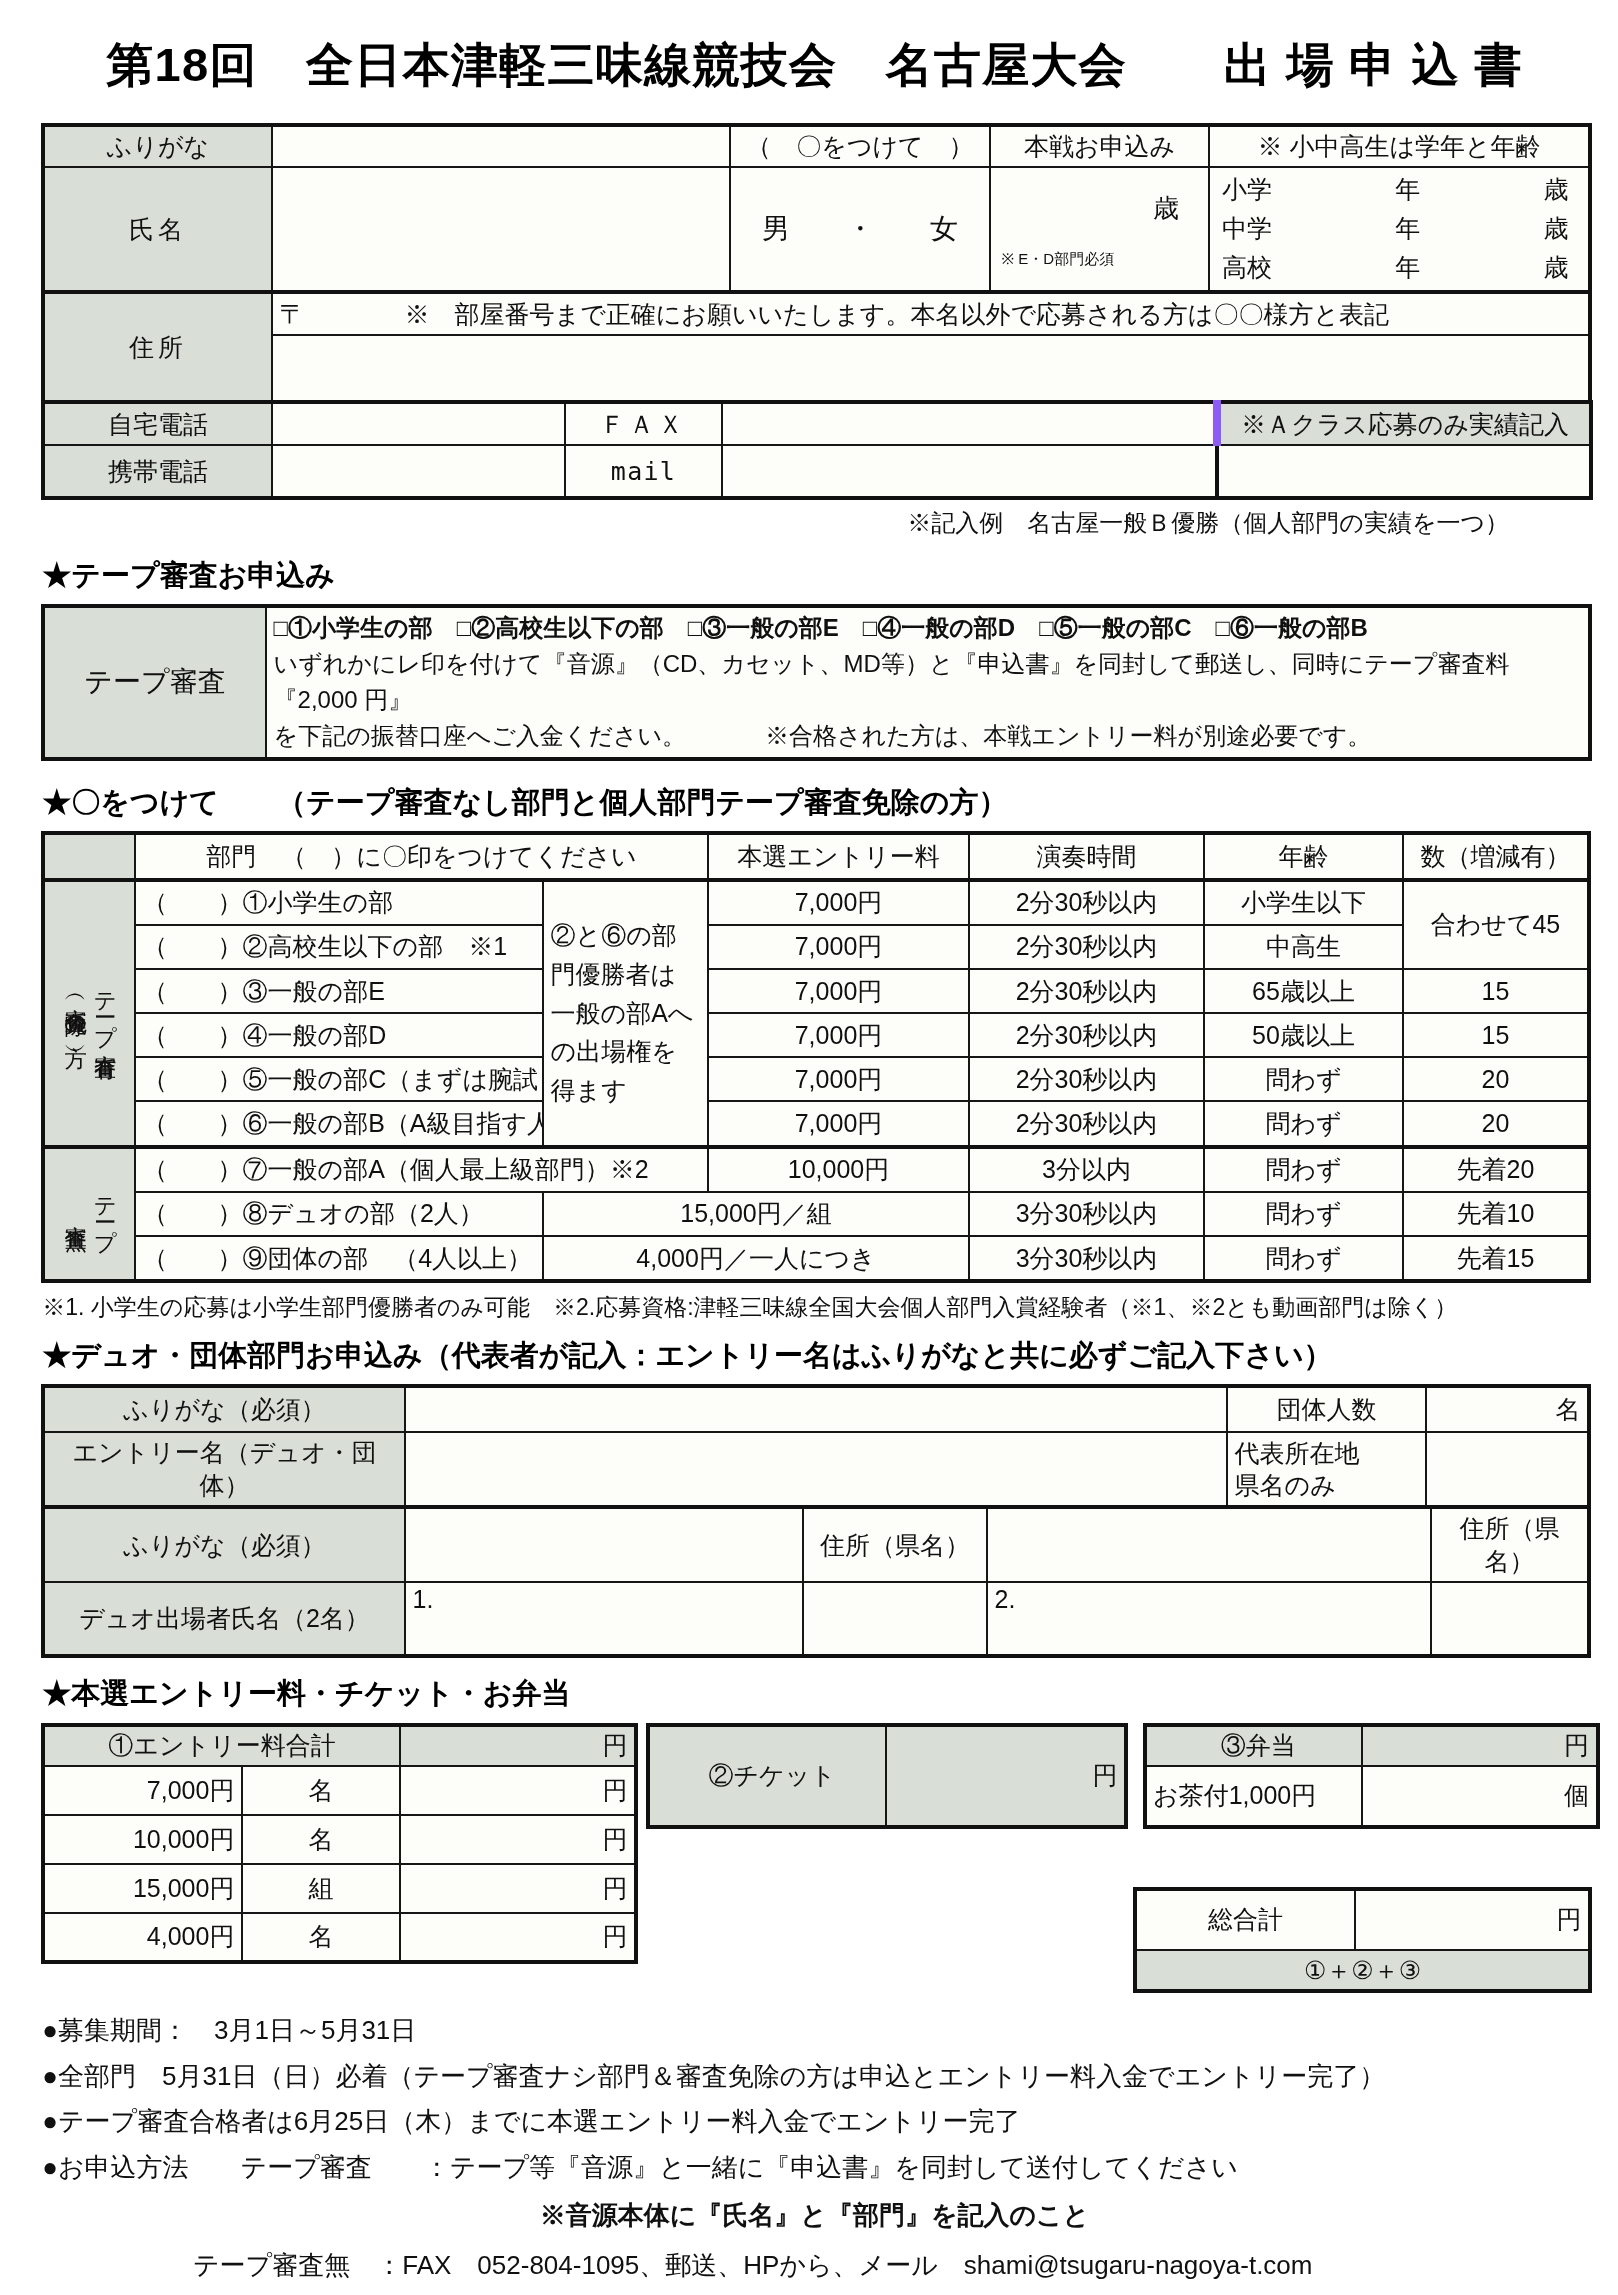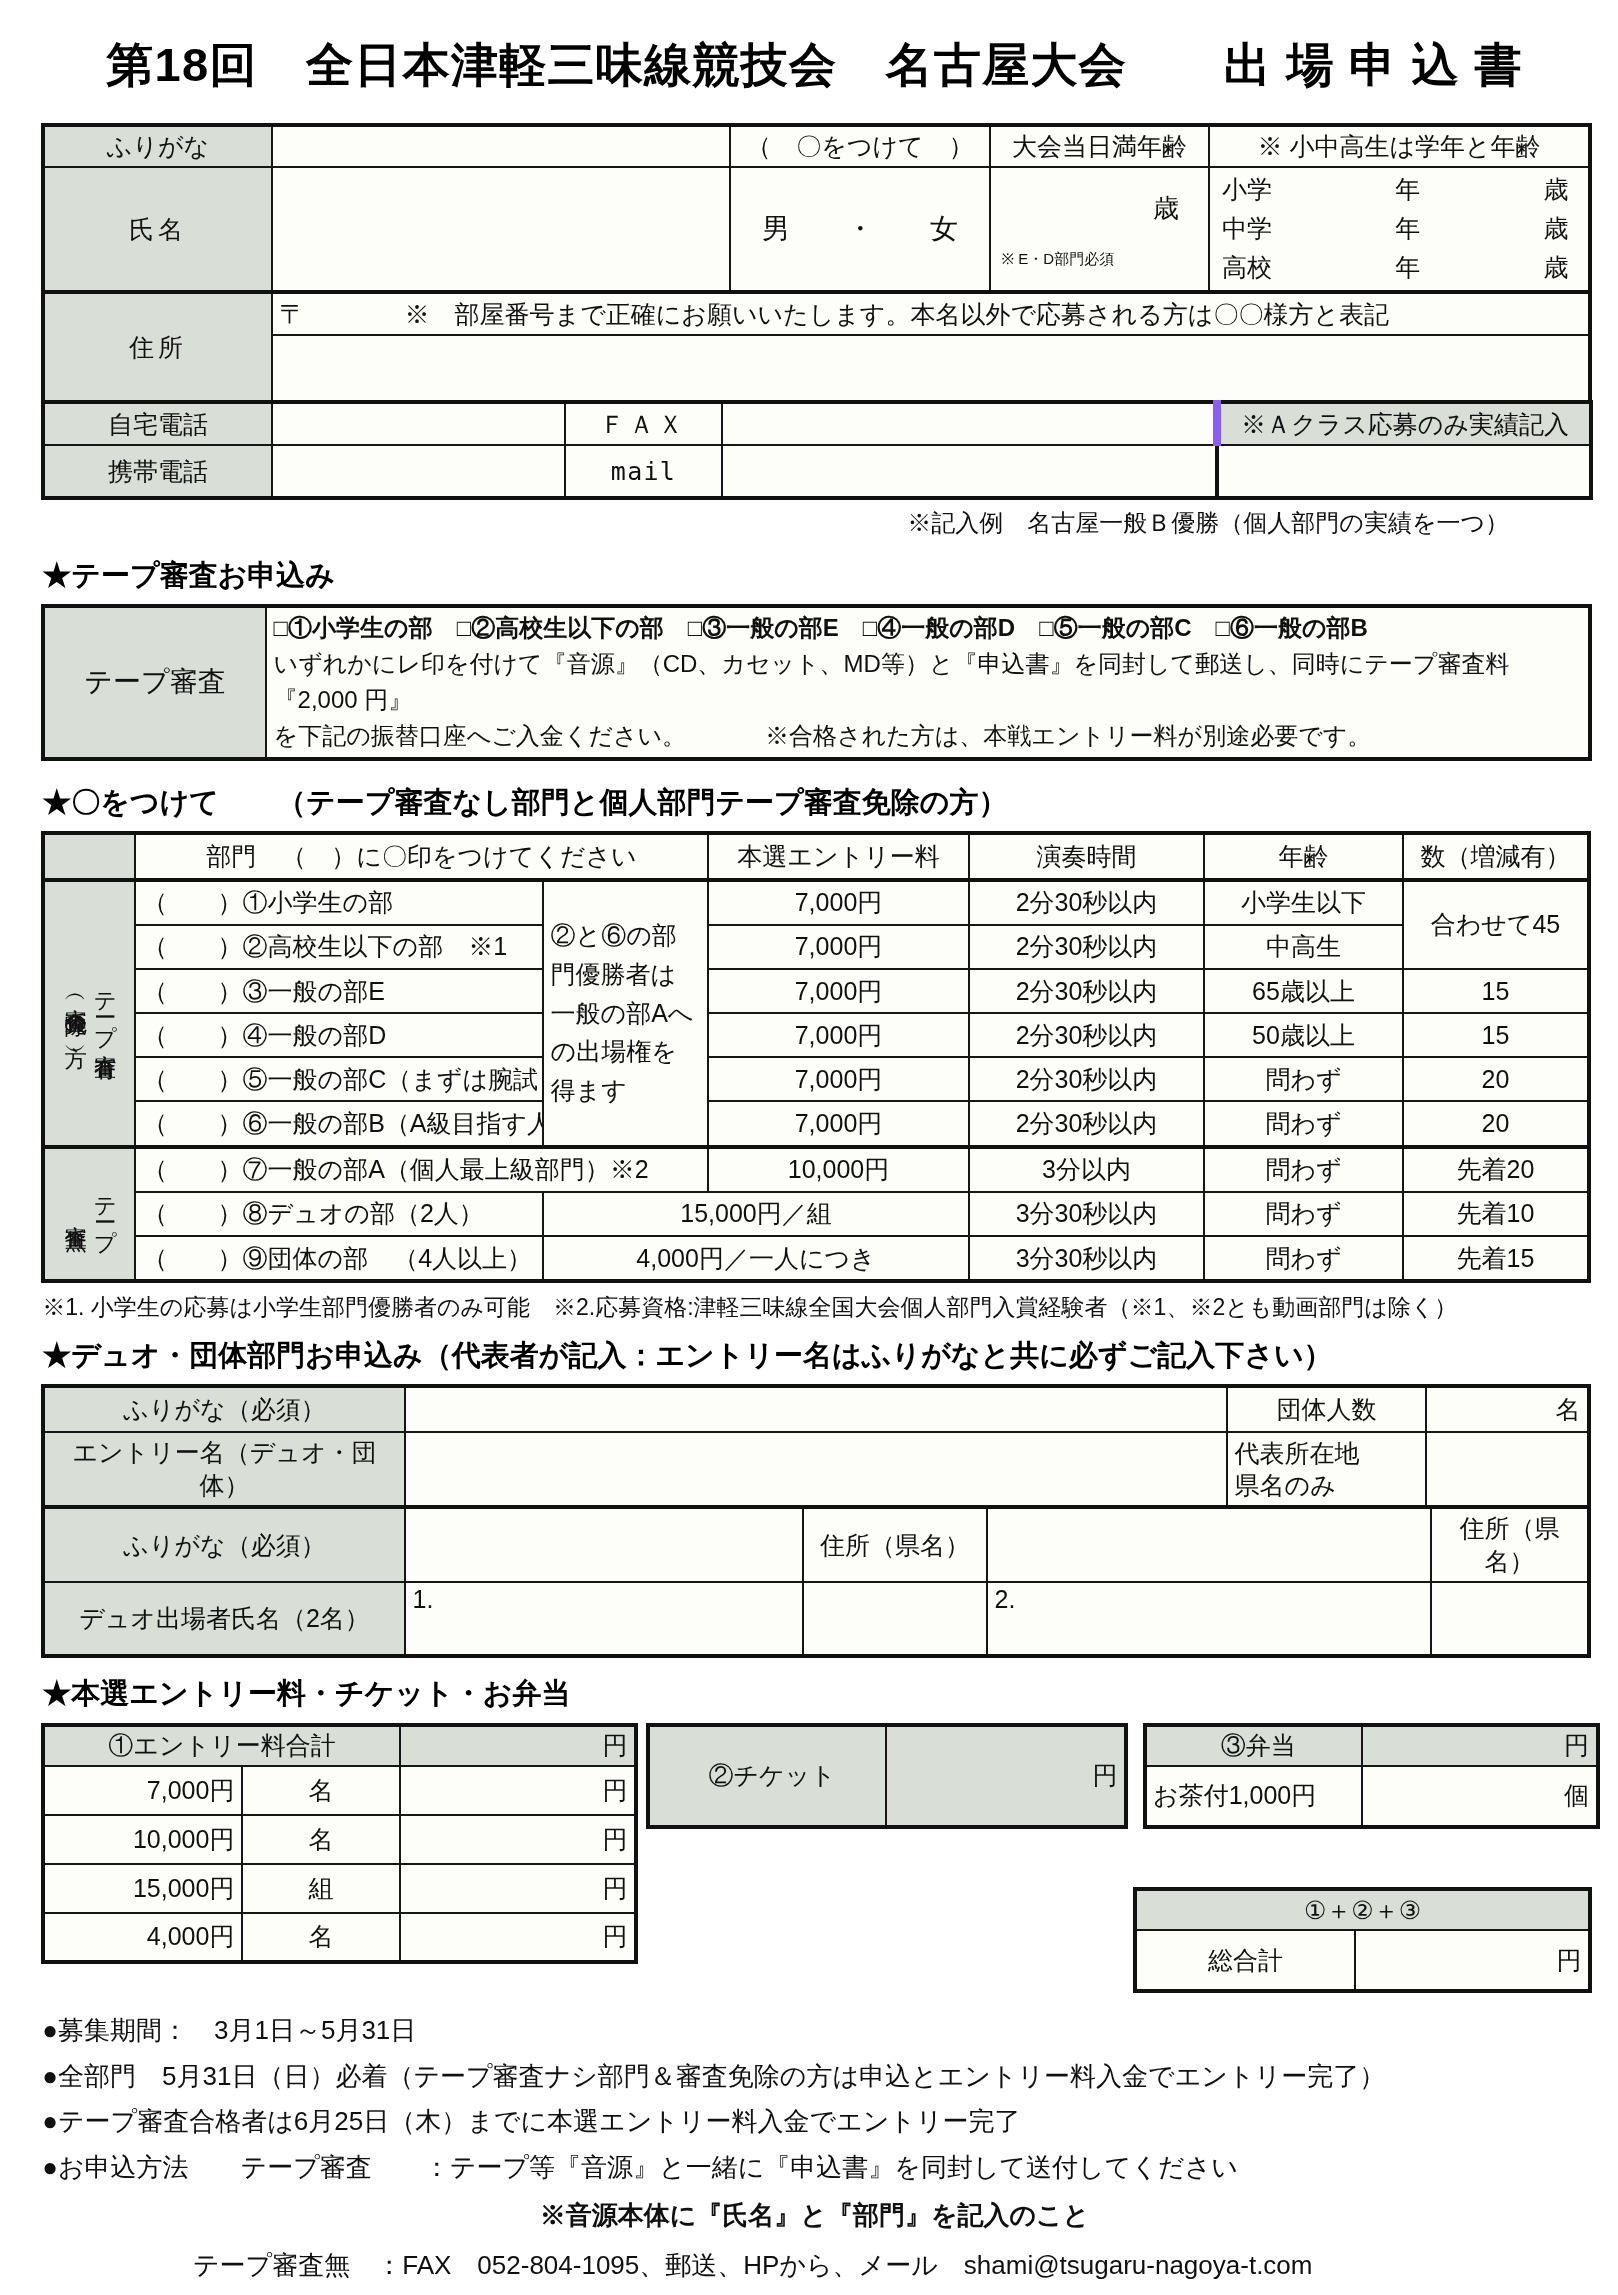--- a/index.html
+++ b/index.html
@@ -82,21 +82,21 @@
           <col style="width:458px">
           <col style="width:260px">
           <col style="width:219px">
           <col style="width:381px">
         </colgroup>
     <tbody>
     <tr style="height:42px">
       <td class="gray lbl">ふりがな</td>
       <td class="blank"></td>
       <td class="center small">（　〇をつけて　）</td>
-      <td class="center small">大会当日満年齢</td>
+      <td class="center small">本戦お申込み</td>
       <td class="center small">※ 小中高生は学年と年齢</td>
     </tr>
     <tr style="height:113px">
       <td class="gray lbl big">氏名</td>
       <td class="blank"></td>
       <td class="center" style="font-size:28px">男　　・　　女</td>
       <td class="agecell">
         <div class="age-sai">歳</div>
         <div class="age-ed">※ E・D部門必須</div>
       </td>
@@ -405,26 +405,26 @@
           </tr>
           </tbody>
         </table>
       </div>
       <table class="t fee4">
         <colgroup>
               <col style="width:220px">
               <col style="width:235px">
             </colgroup>
         <tbody>
-        <tr style="height:37px">
-          <td colspan="2" class="gray center feeh">①＋②＋③</td>
-        </tr>
         <tr style="height:61px">
           <td class="center">総合計</td>
           <td class="yen">円</td>
+        </tr>
+        <tr style="height:37px">
+          <td colspan="2" class="gray center feeh">①＋②＋③</td>
         </tr>
         </tbody>
       </table>
     </div>
   </div>
 
   <div class="bullet" style="margin-top:20px">●募集期間：　3月1日～5月31日</div>
   <div class="bullet">●全部門　5月31日（日）必着（テープ審査ナシ部門＆審査免除の方は申込とエントリー料入金でエントリー完了）</div>
   <div class="bullet">●テープ審査合格者は6月25日（木）までに本選エントリー料入金でエントリー完了</div>
   <div class="bullet">●お申込方法　　テープ審査　　：テープ等『音源』と一緒に『申込書』を同封して送付してください</div>

